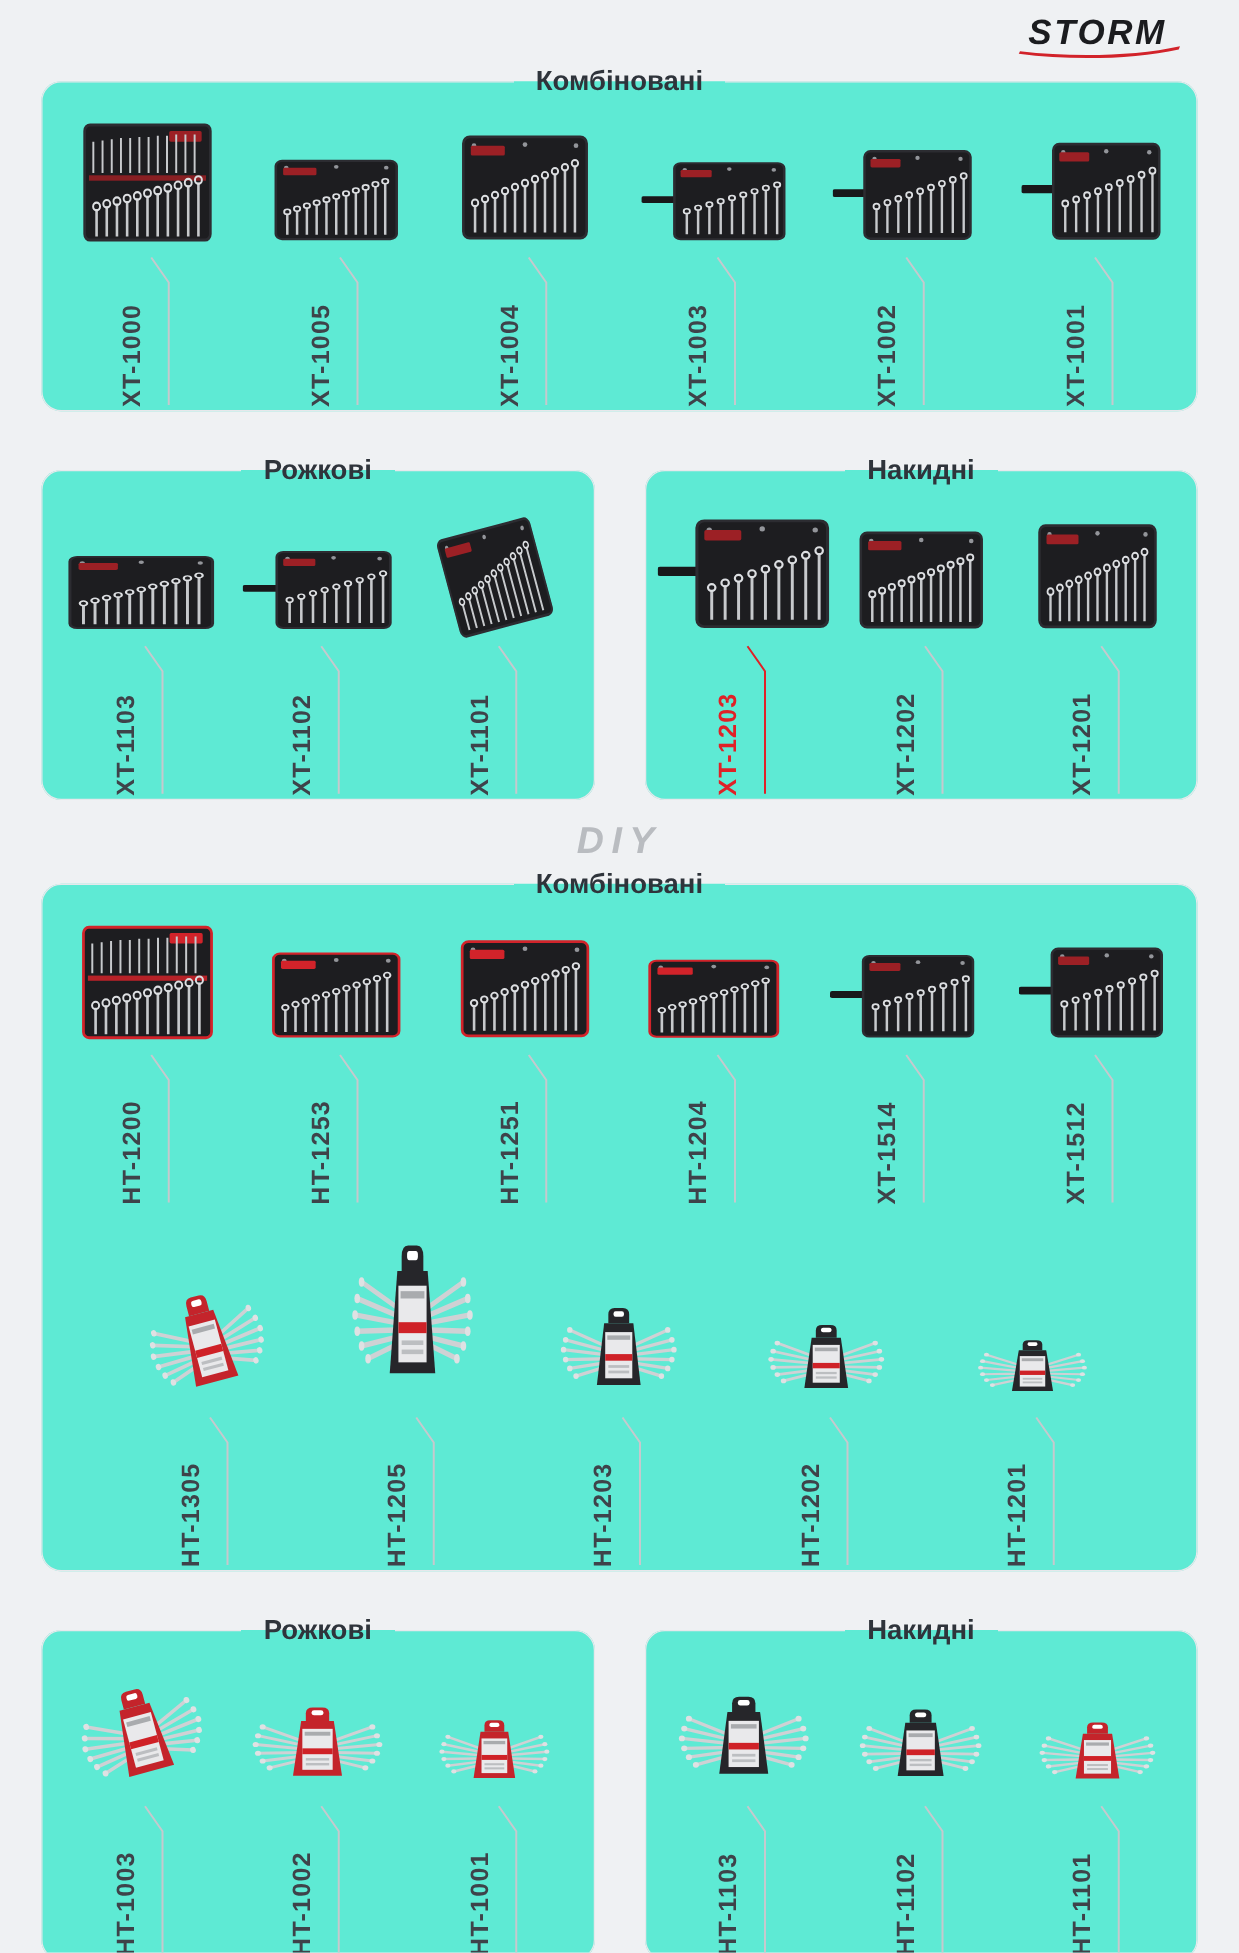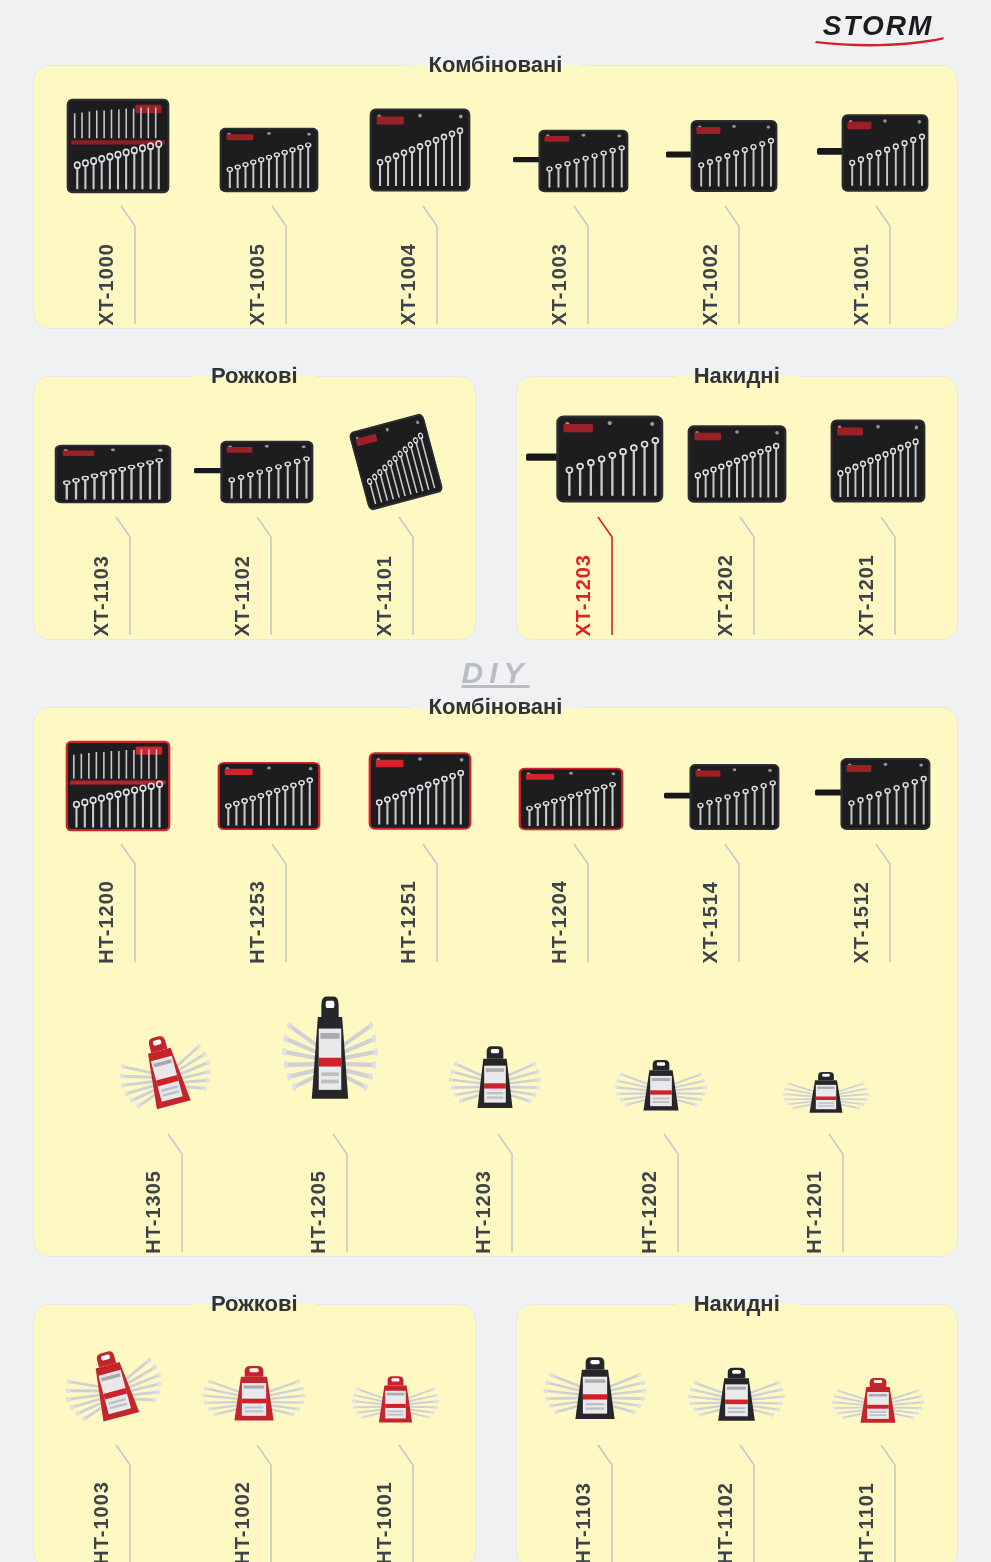--- a/index.html
+++ b/index.html
@@ -7,25 +7,25 @@
     width:991px; height:1562px; box-sizing:border-box;
     background:#eff1f3;
     font-family:"Liberation Sans", sans-serif;
     overflow:hidden;
     padding:0 33px;
   }
   .logo-wrap { display:flex; justify-content:flex-end; padding-top:8px; }
   .diy-wrap  { display:flex; justify-content:center; margin:16px 0 4px 0; }
   .diy-logo {
     font-size:30px; font-weight:900; font-style:italic;
-    letter-spacing:6px; color:#b9bcc0;text-decoration:underline;
+    letter-spacing:6px; color:#b9bcc0;
   }
   fieldset.card {
     border:1px solid #e6e8eb; border-radius:16px;
-    background:#fef9c3; margin:0; padding:12px 8px 2px 8px;
+    background:#5eead4; margin:0; padding:12px 8px 2px 8px;
     min-inline-size:0;
   }
   legend.card-title {
     margin:0 auto; margin-inline:auto; padding:0 18px;
     font-size:22px; font-weight:700; color:#2f343b;
     text-align:center; white-space:nowrap;
   }
   .section-gap   { margin-top:34px; }
   .two-col { display:flex; gap:40px; margin-top:34px; }
   .two-col fieldset.card { flex:1 1 0; }

